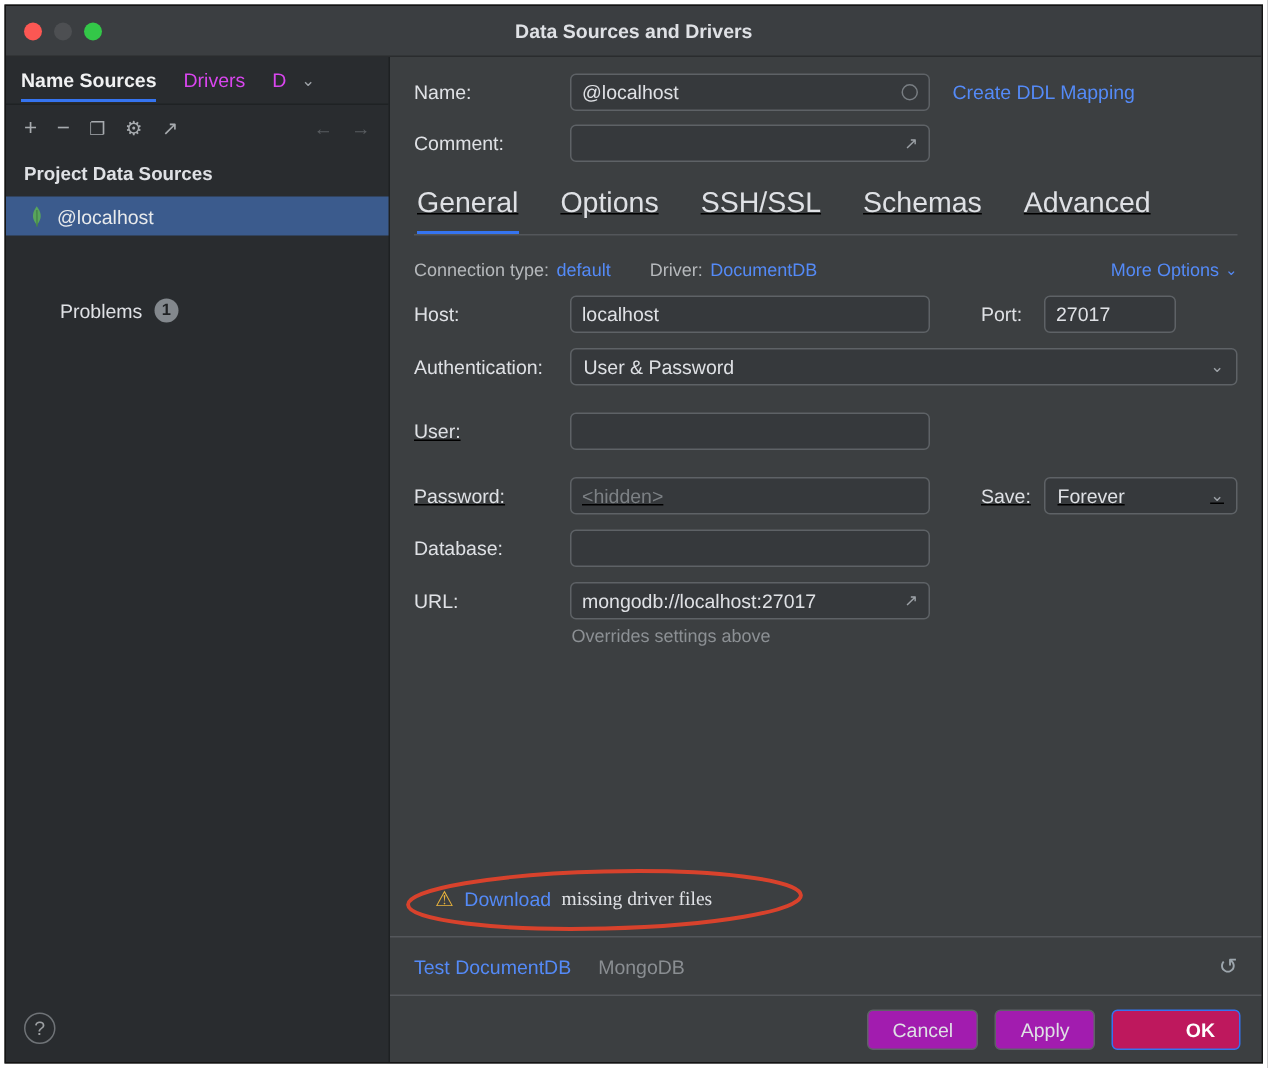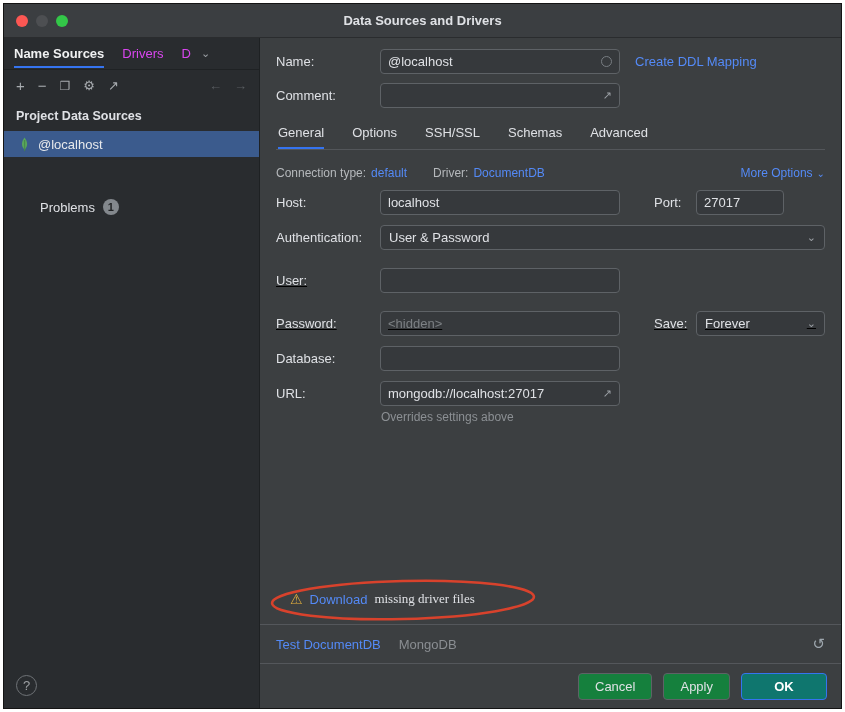--- a/index.html
+++ b/index.html
@@ -107,21 +107,21 @@
   .ring {
     width:11px; height:11px; border-radius:50%;
     border:1.5px solid #787d82; flex:0 0 auto; margin-left:6px;
   }
 
   .link { color:#548af7; font-size:13px; cursor:pointer; text-decoration:none; }
   .link.sm { font-size:12px; }
 
   .ptabs {
     display:flex; gap:28px; margin-top:17px; padding-left:2px;
-    border-bottom:1px solid #53565a; font-size:13px;
+    border-bottom:1px solid #53565a; font-size:19px;text-decoration:underline;
   }
   .ptab { color:#dfe1e5; padding:0 0 9px 0; cursor:default; }
   .ptab.active { box-shadow:inset 0 -2px 0 0 #3574f0; }
 
   .conn-row { display:flex; align-items:center; margin-top:16px; font-size:12px; gap:5px; }
   .conn-label { color:#b6b9bc; }
   .conn-gap { width:16px; }
   .more-options { margin-left:auto; display:flex; align-items:center; gap:4px; }
   .chev { color:#548af7; font-size:10px; }
   .chev-gray { color:#9ca1a6; font-size:11px; }
@@ -158,24 +158,24 @@
   .driver-name { color:#8a8e92; }
   .undo { margin-left:auto; color:#9da6ad; font-size:15px; cursor:pointer; }
 
   .footerbar {
     flex:0 0 auto; height:45px; border-top:1px solid #54575b;
     display:flex; align-items:center; justify-content:flex-end;
     gap:11px; padding:0 14px;
   }
   .btn {
     height:27px; min-width:66px; padding:0 16px; border-radius:4px;
-    border:1px solid #5e6266; background:#15803d; color:#dfe1e5;
+    border:1px solid #5e6266; background:#a21caf; color:#dfe1e5;
     font:13px "Liberation Sans", sans-serif; cursor:pointer;
   }
-  .btn.primary { background:#0f766e; border-color:#3574f0; color:#ffffff; min-width:86px; font-weight:700; }
+  .btn.primary { background:#be185d; border-color:#3574f0; color:#ffffff; min-width:86px; font-weight:700;text-align:right; }
 </style>
 </head>
 <body>
 
 <div class="frame">
 
   <div class="titlebar">
     <div class="win-title">Data Sources and Drivers</div>
     <div class="lights">
       <span class="light close"></span>

